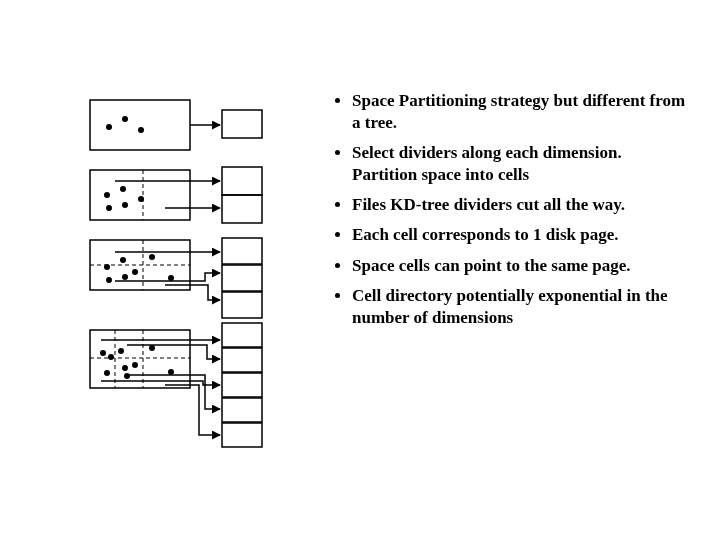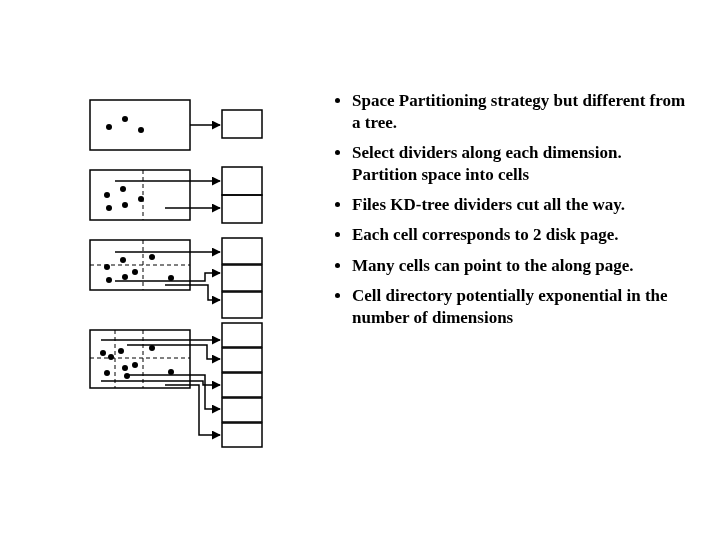--- a/index.html
+++ b/index.html
@@ -49,22 +49,22 @@
 </head>
 <body>
 
 <div class="slide">
 
   <div class="bullets">
     <ul>
       <li>Space Partitioning strategy but different from a tree.</li>
       <li>Select dividers along each dimension. Partition space into cells</li>
       <li>Files KD-tree dividers cut all the way.</li>
-      <li>Each cell corresponds to 2 disk page.</li>
-      <li>Many cells can point to the along page.</li>
+      <li>Each cell corresponds to 1 disk page.</li>
+      <li>Space cells can point to the same page.</li>
       <li>Cell directory potentially exponential in the number of dimensions</li>
     </ul>
   </div>
 
   <div class="diagram">
     <svg width="210" height="380" viewBox="0 0 210 380">
       <defs>
         <marker id="arrow" viewBox="0 0 10 10" refX="9" refY="5" markerWidth="6" markerHeight="6" orient="auto-start-reverse">
           <path d="M 0 0 L 10 5 L 0 10 z" fill="#000"></path>
         </marker>

